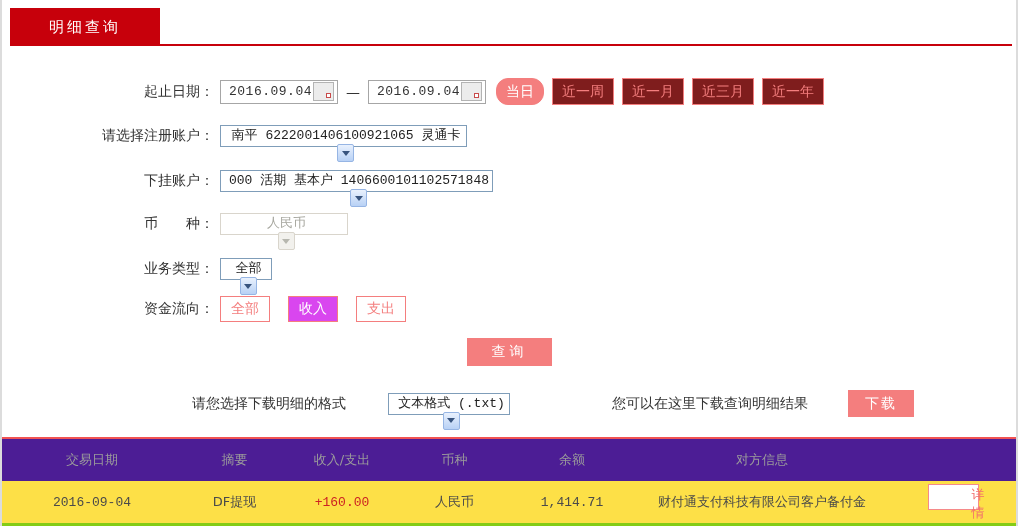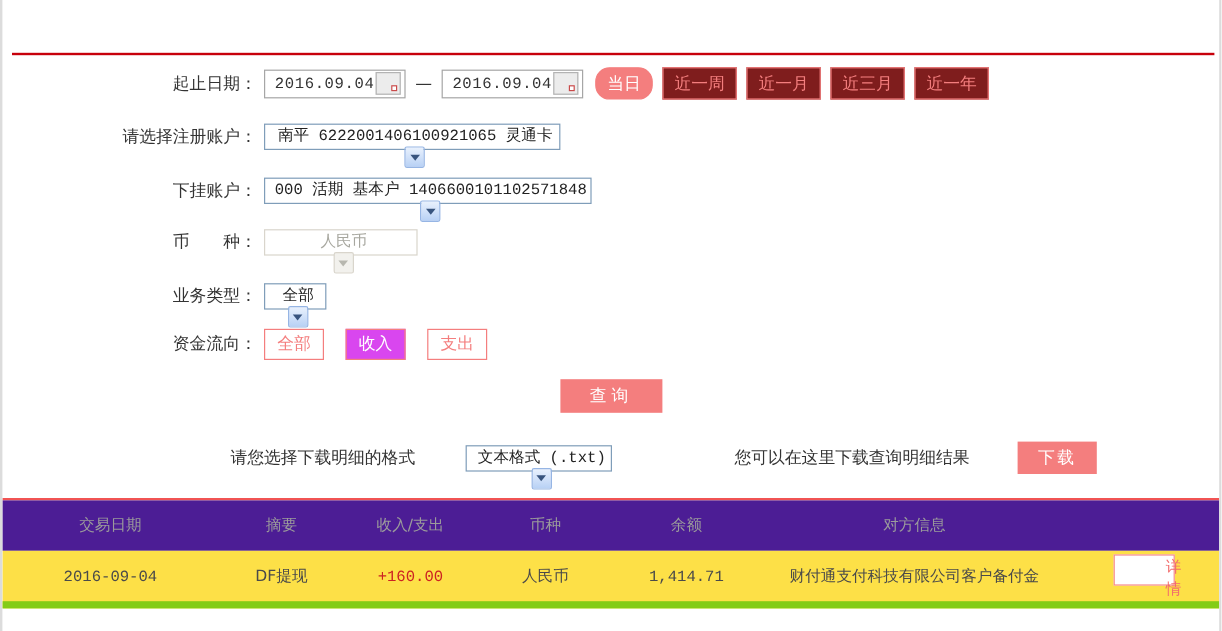--- a/index.html
+++ b/index.html
@@ -8,21 +8,21 @@
   .page { width:1018px; height:526px; position:relative; background:#fff;
           border-left:2px solid #dcdcdc; border-right:2px solid #dcdcdc; overflow:hidden; }
 
   
   .tab-bar { position:relative; height:46px; }
   .tab { position:absolute; left:8px; top:8px; width:150px; height:38px; background:#c7000b;
          color:#fff; font-size:15px; letter-spacing:3px; display:flex; align-items:center; justify-content:center; cursor:pointer; }
   .red-line { position:absolute; left:8px; right:4px; top:44px; height:2px; background:#c7000b; }
 
   
-  .form { padding-top:10px; }
+  .form { padding-top:32px; }
   .frow { display:flex; align-items:center; }
   .flabel { width:212px; text-align:right; font-size:14px; color:#333; flex:none; }
   .fctrl { display:flex; align-items:center; margin-left:6px; }
 
   .date-input { width:118px; height:24px; border:1px solid #a6a6a6; background:#fff;
                 display:flex; align-items:center; justify-content:space-between; padding:0 3px 0 8px; cursor:text; }
   .date-text { font-family:"Liberation Mono","DejaVu Sans Mono",monospace; font-size:13px; color:#333; letter-spacing:0.5px; }
   .dash { margin:0 8px; color:#333; font-size:14px; }
 
   .cal { width:21px; height:19px; border:1px solid #b3b3b3; background:#ececec; position:relative; flex:none; cursor:pointer; }
@@ -74,20 +74,21 @@
   .amount { color:#cc2222; }
   .detail-btn { width:46px; height:26px; border:1px solid #f58a8a; color:#f26d6d; background:#fff;
                 font-size:13px; cursor:pointer; font-family:inherit;padding-left:43px; }
 </style>
 </head>
 <body>
 
 <div class="page">
 
   <div class="tab-bar">
+    <div class="tab">明细查询</div>
     <div class="red-line"></div>
   </div>
 
   <div class="form">
 
     <div class="frow">
       <div class="flabel">起止日期：</div>
       <div class="fctrl">
         <div class="date-input">
           <span class="date-text">2016.09.04</span>

